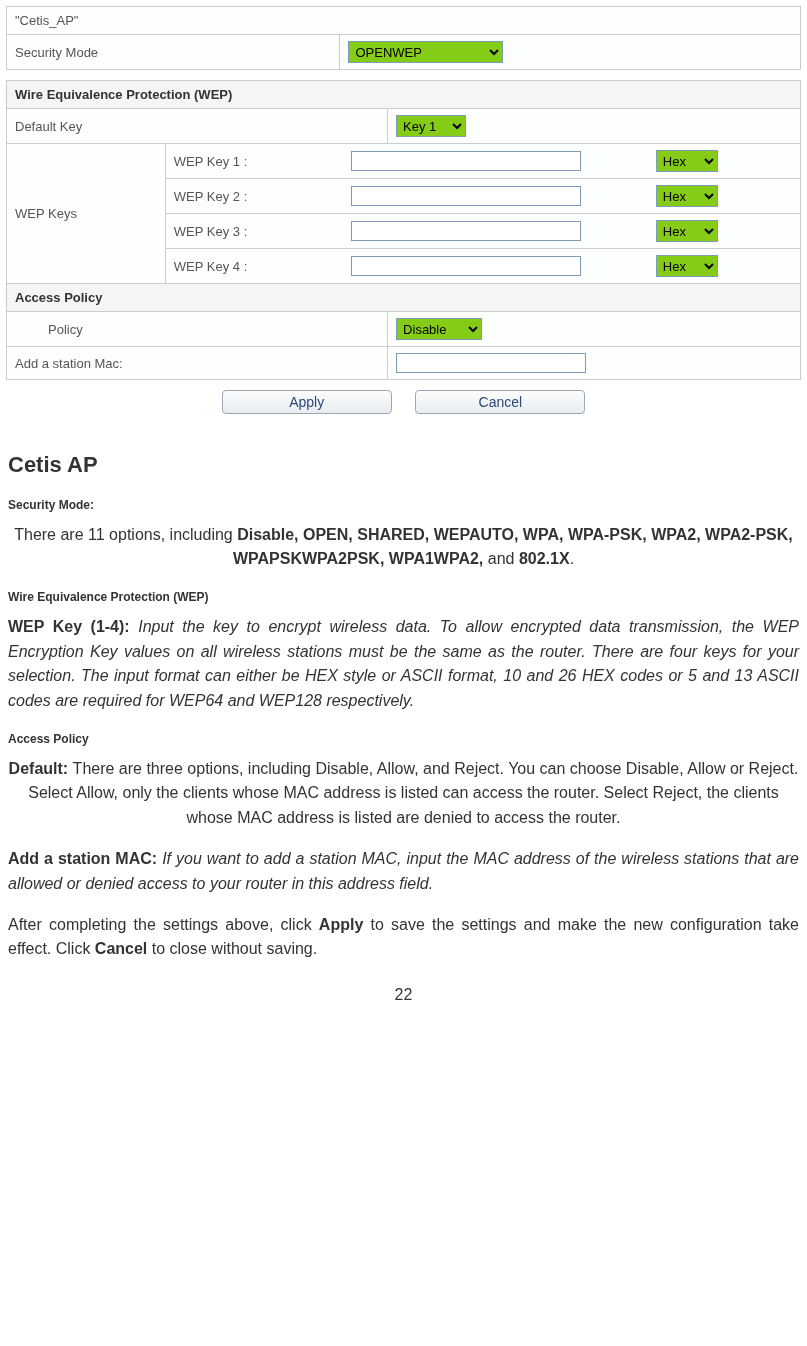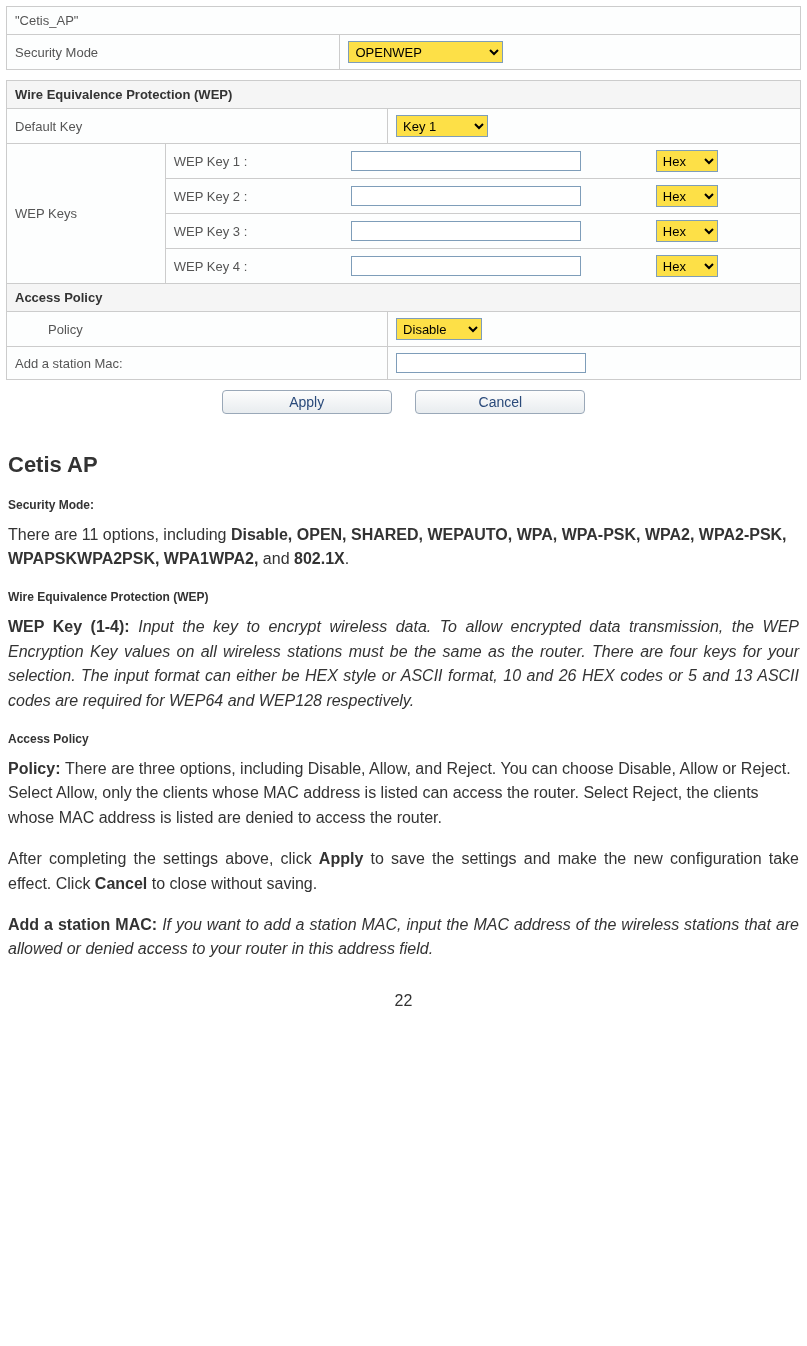--- a/index.html
+++ b/index.html
@@ -26,21 +26,21 @@
     text-align: left;
     vertical-align: middle;
   }
   table.form-table th.section-header {
     background: #f5f5f5;
     font-weight: bold;
     color: #333;
   }
   select.styled {
     border: 1px solid #7e9db9;
-    background: #fde047;
+    background: #84cc16;
     font-size: 13px;
     height: 22px;
     padding: 1px 2px;
   }
   input[type="text"].styled {
     border: 1px solid #7e9db9;
     background: #fff;
     height: 20px;
     font-size: 13px;
     padding: 1px 4px;
@@ -74,28 +74,28 @@
   .doc h1 {
     font-size: 22px;
     margin: 34px 0 14px 0;
     font-weight: bold;
   }
   .doc h2 {
     font-size: 12px;
     margin: 14px 0 6px 0;
     font-weight: bold;
   }
-  .doc p { margin: 8px 0 16px 0; }
+  .doc p { margin: 8px 0 16px 0; text-align: center; }
   .doc .just { text-align: justify; }
   .bold { font-weight: bold; }
   .italic { font-style: italic; }
   .page-num {
     text-align: center;
     font-size: 16px;
-    margin-top: 30px;
+    margin-top: 24px;
   }
   .p-nested { padding: 0 !important; }
   table.inner { width: 100%; border-collapse: collapse; }
   table.inner td { border-left: none; border-right: none; }
   table.inner tr:first-child td { border-top: none; }
   table.inner tr:last-child td { border-bottom: none; }
 </style>
 </head>
 <body>
 
@@ -116,21 +116,21 @@
   </table>
 
 <table class="form-table">
   <tbody>
       <tr>
     <th class="section-header" colspan="4">Wire Equivalence Protection (WEP)</th>
   </tr>
   <tr>
     <td colspan="2" style="width:48%;margin-top:36px;">Default Key</td>
     <td colspan="2">
-      <select class="styled" style="width:92px;">
+      <select class="styled" style="width:70px;">
         <option>Key 1</option>
       </select>
     </td>
   </tr>
   <tr>
     <td rowspan="1" style="width:20%;">WEP Keys</td>
     <td colspan="3" class="p-nested">
       <table class="inner">
         <tbody>
               <tr class="inner-row">
@@ -216,25 +216,25 @@
 
   <h2>Wire Equivalence Protection (WEP)</h2>
 
   <p class="just">
     <span class="bold">WEP Key (1-4): </span><span class="italic">Input the key to encrypt wireless data. To allow encrypted data transmission, the WEP Encryption Key values on all wireless stations must be the same as the router. There are four keys for your selection. The input format can either be HEX style or ASCII format, 10 and 26 HEX codes or 5 and 13 ASCII codes are required for WEP64 and WEP128 respectively.</span>
   </p>
 
   <h2>Access Policy</h2>
 
   <p>
-    <span class="bold">Policy: </span><span>There are three options, including Disable, Allow, and Reject. You can choose Disable, Allow or Reject. Select Allow, only the clients whose MAC address is listed can access the router. Select Reject, the clients whose MAC address is listed are denied to access the router.</span>
+    <span class="bold">Default: </span><span>There are three options, including Disable, Allow, and Reject. You can choose Disable, Allow or Reject. Select Allow, only the clients whose MAC address is listed can access the router. Select Reject, the clients whose MAC address is listed are denied to access the router.</span>
+  </p>
+
+  <p class="just">
+    <span class="bold">Add a station MAC: </span><span class="italic">If you want to add a station MAC, input the MAC address of the wireless stations that are allowed or denied access to your router in this address field.</span>
   </p>
 
   <p class="just">
     <span>After completing the settings above, click </span><span class="bold">Apply</span><span> to save the settings and make the new configuration take effect. Click </span><span class="bold">Cancel</span><span> to close without saving.</span>
   </p>
-
-  <p class="just">
-    <span class="bold">Add a station MAC: </span><span class="italic">If you want to add a station MAC, input the MAC address of the wireless stations that are allowed or denied access to your router in this address field.</span>
-  </p>
 </div>
 
 <div class="page-num">22</div>
 
 </body></html>

